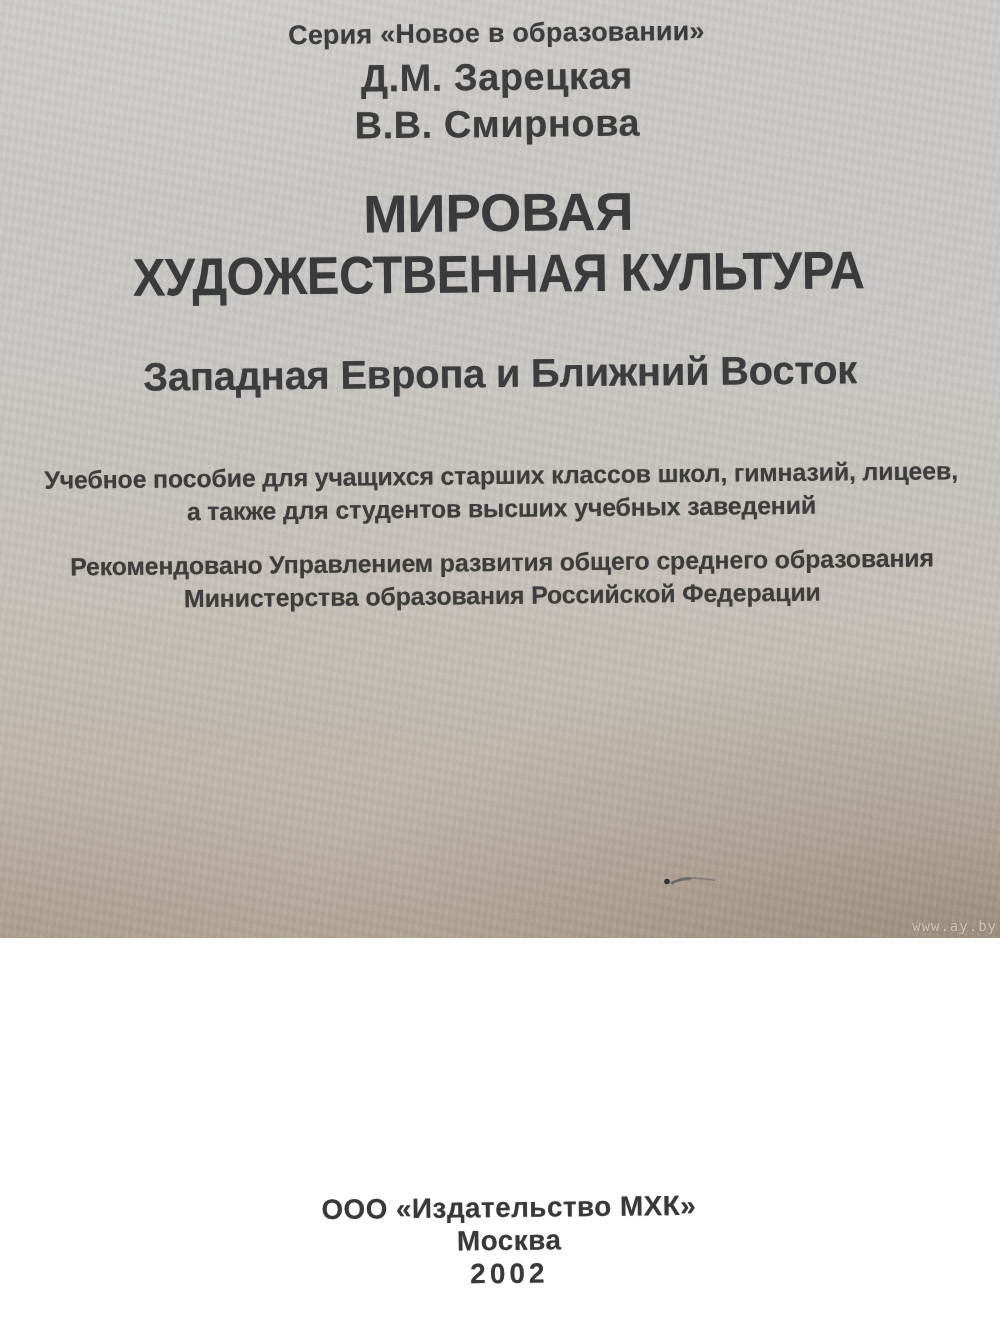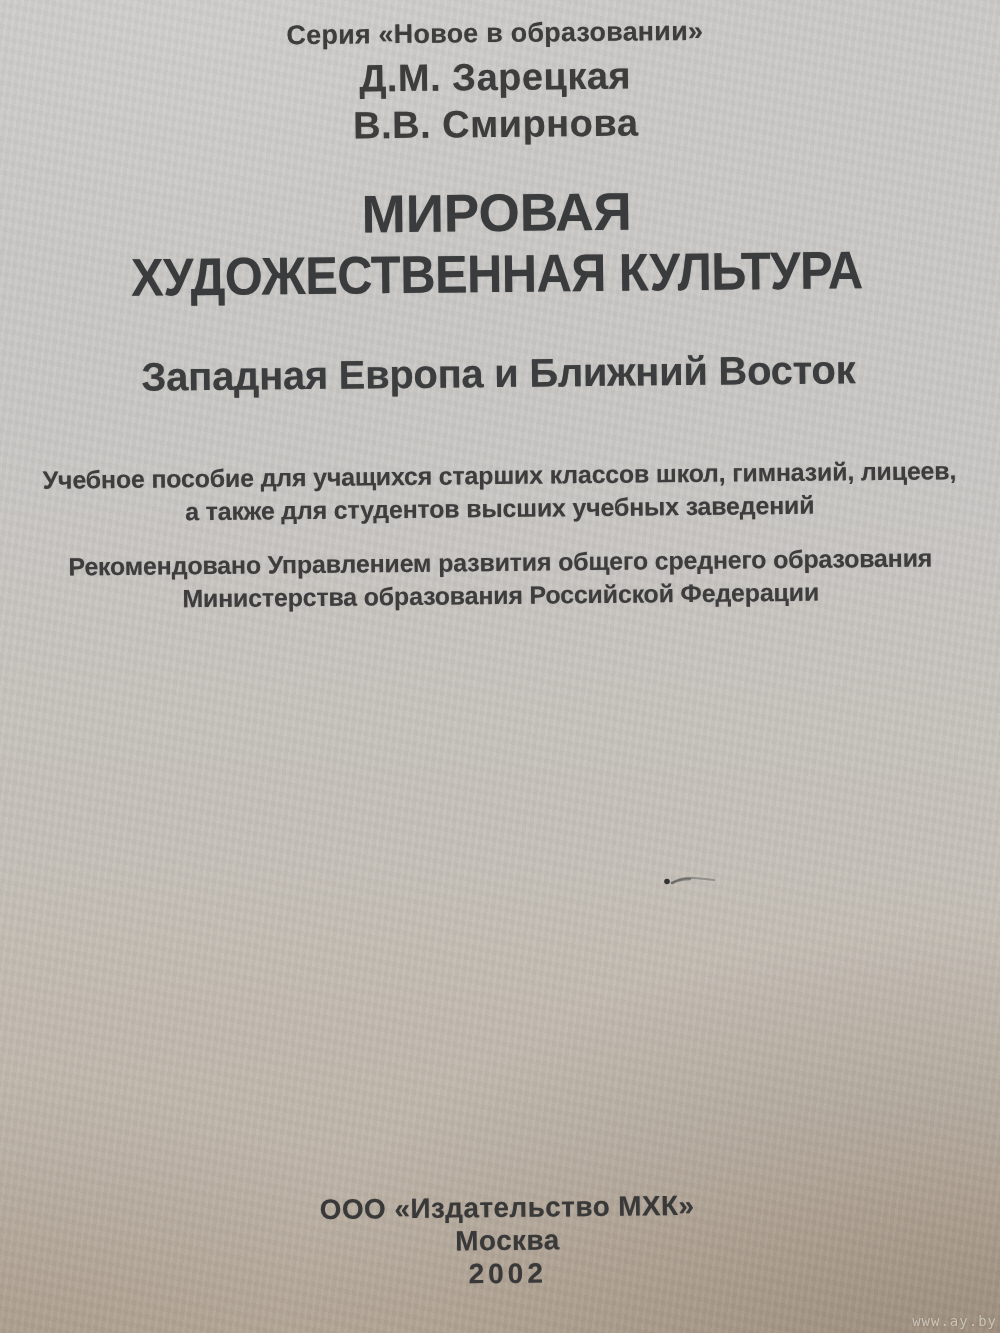--- a/index.html
+++ b/index.html
@@ -6,21 +6,21 @@
     margin: 0;
     padding: 0;
     width: 1000px;
     height: 1333px;
     overflow: hidden;
     font-family: "Liberation Sans", sans-serif;
   }
   .photo {
     position: relative;
     width: 1000px;
-    height: 1333px;
+    height: 938px;
     background:
       radial-gradient(ellipse 120% 55% at 102% 103%, rgba(92,72,50,0.30), rgba(92,72,50,0) 62%),
       radial-gradient(ellipse 90% 40% at -5% 102%, rgba(110,92,72,0.14), rgba(110,92,72,0) 55%),
       radial-gradient(ellipse 80% 45% at 20% -5%, rgba(255,255,255,0.10), rgba(255,255,255,0) 60%),
       linear-gradient(181deg, #cbcac8 0%, #c9c7c4 38%, #c5c0b8 65%, #bfb5a9 86%, #b5a899 100%);
   }
   
   .photo::after {
     content: "";
     position: absolute;

